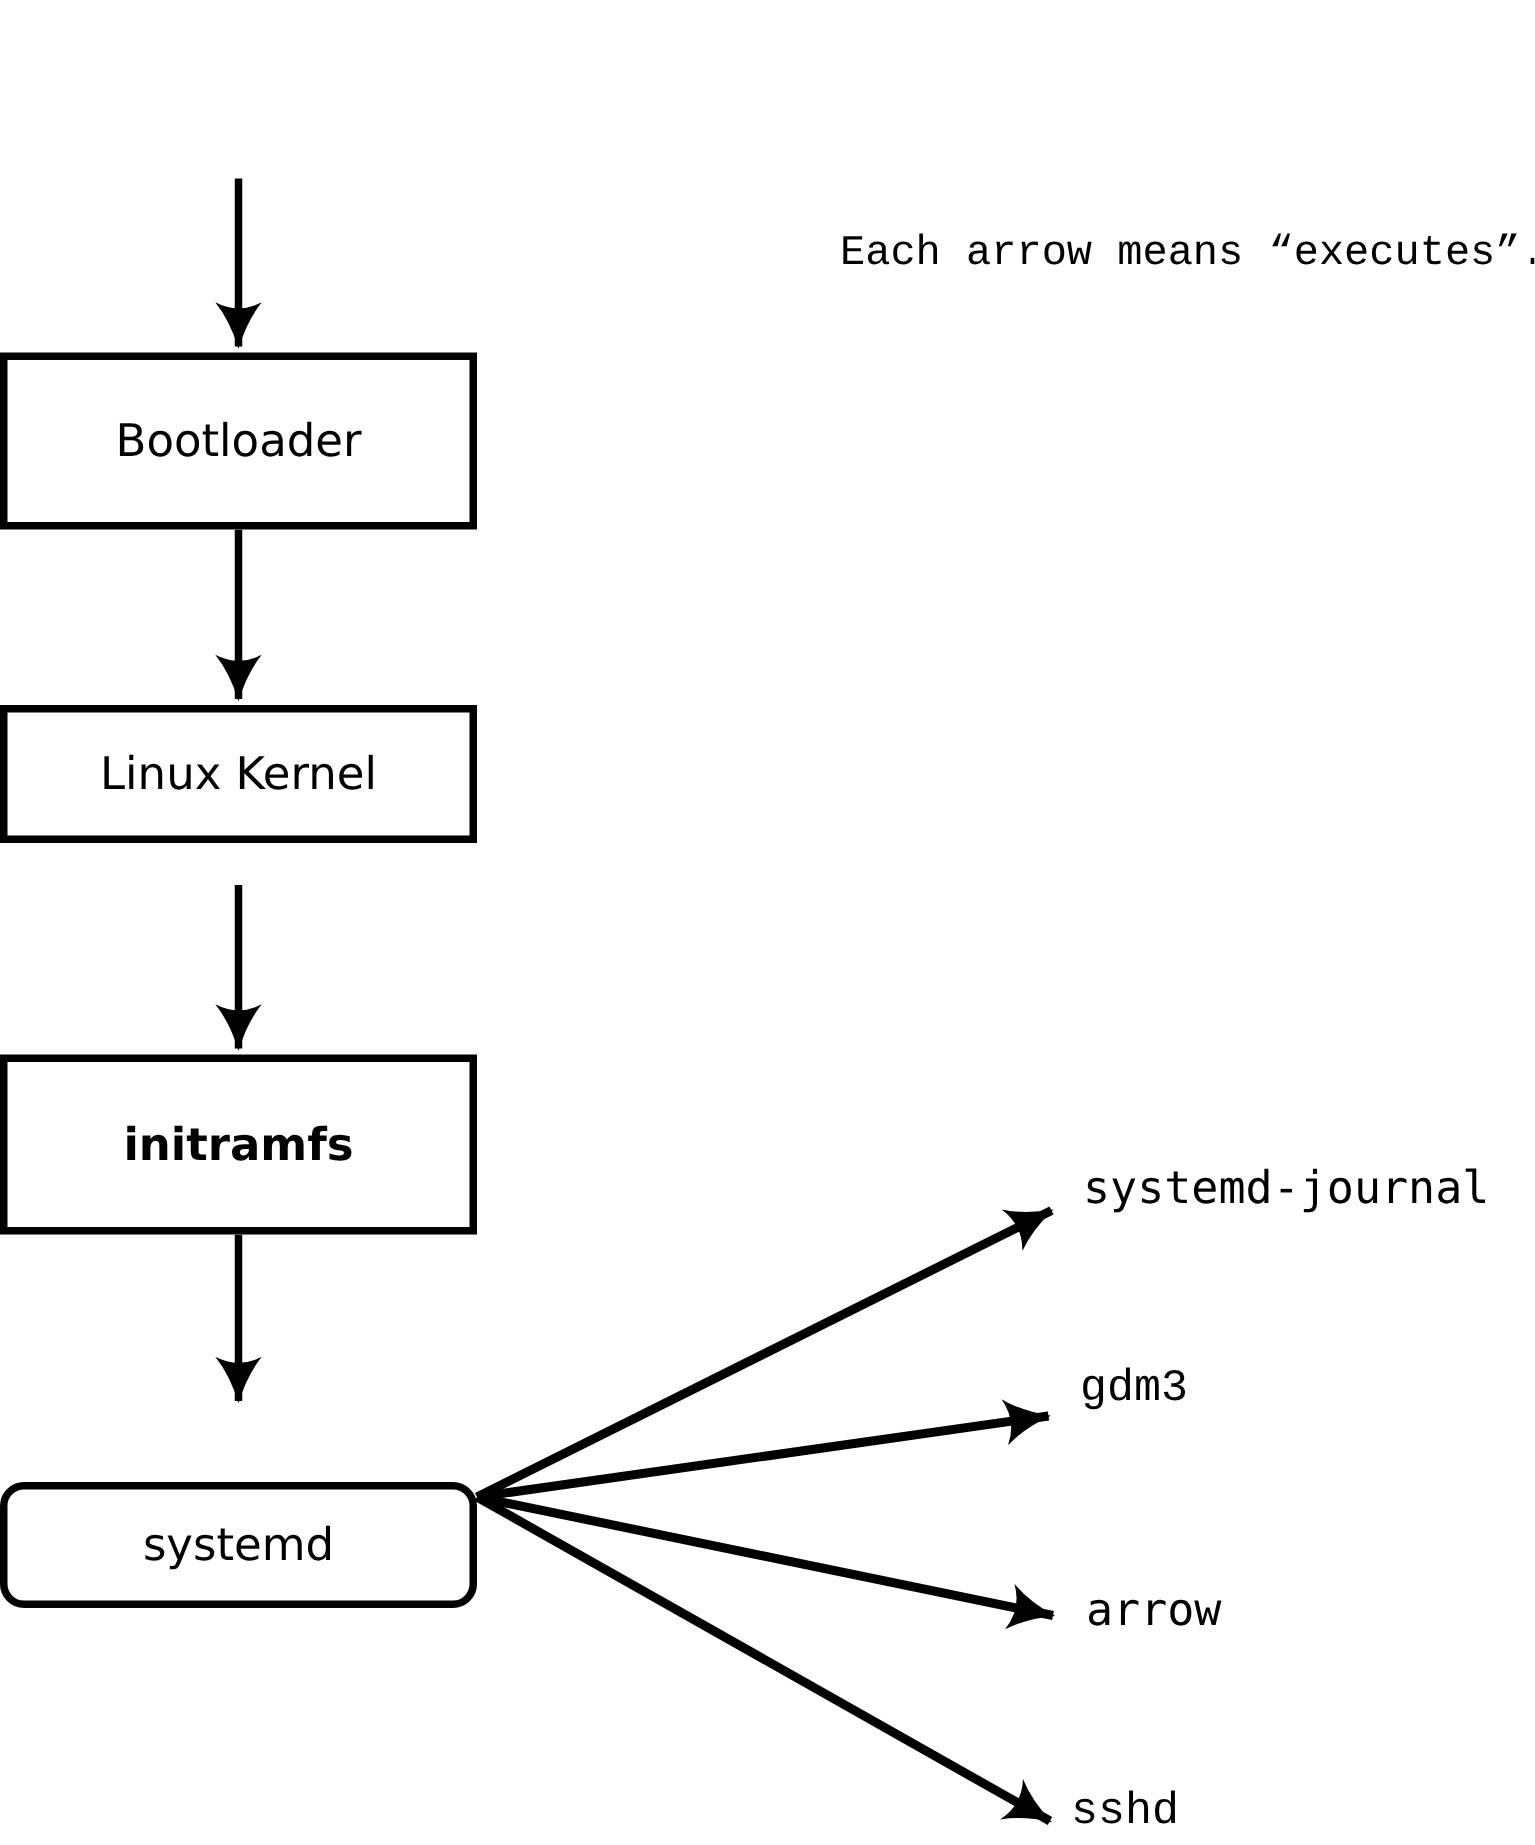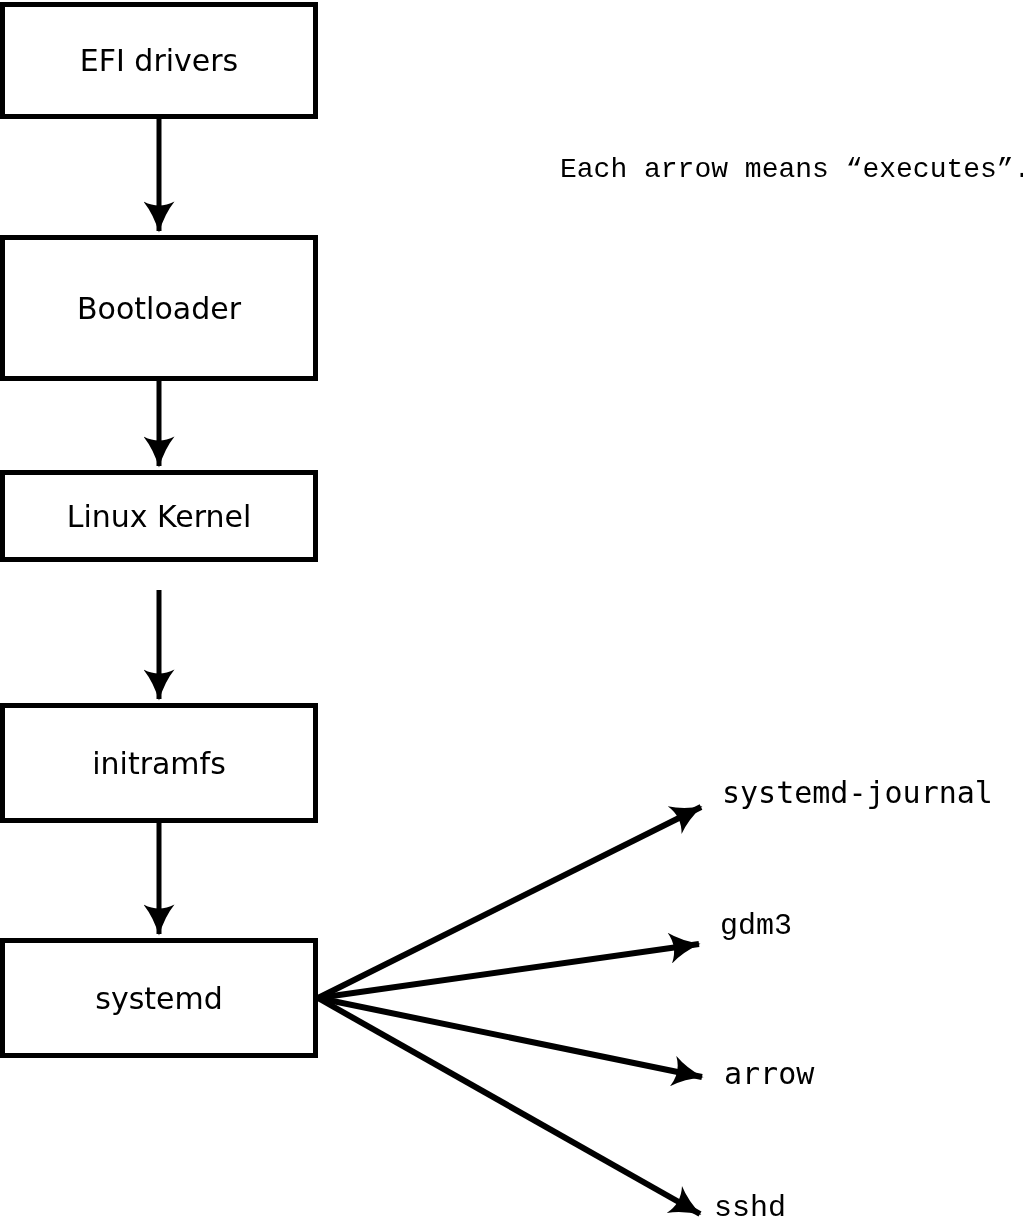--- a/index.html
+++ b/index.html
@@ -31,24 +31,24 @@
     border: 5px solid #000000;
     background: #ffffff;
     display: flex;
     align-items: center;
     justify-content: center;
     font-size: 30px;
     line-height: 1.1;
     white-space: nowrap;
   }
   .node-efi       { top: 2px;   height: 117px; }
-  .node-boot      { top: 235px; height: 146px; }
+  .node-boot      { top: 235px; height: 118px; }
   .node-kernel    { top: 470px; height: 92px; }
-  .node-initramfs { top: 703px; height: 120px; }
-  .node-systemd   { top: 938px; height: 120px; }
+  .node-initramfs { top: 703px; height: 120px; font-weight: bold; }
+  .node-systemd   { top: 988px; height: 84px; border-radius: 16px; }
   .proc-label {
     position: absolute;
     font-size: 30px;
     line-height: 1.1;
     white-space: nowrap;
   }
   .mono { font-family: "DejaVu Sans Mono", monospace; }
   .sans { font-family: Liberation Mono, monospace; }
   .label-journal { left: 722px; top: 776px; }
   .label-gdm3    { left: 720px; top: 910px; }
@@ -82,23 +82,20 @@
       <line x1="159" y1="823" x2="159" y2="934" marker-end="url(#ah)"></line>
     </g>
     <g stroke="#000000" stroke-width="6" fill="none">
       <line x1="318" y1="998" x2="701" y2="807" marker-end="url(#ah)"></line>
       <line x1="318" y1="998" x2="699" y2="944" marker-end="url(#ah)"></line>
       <line x1="318" y1="998" x2="702" y2="1077" marker-end="url(#ah)"></line>
       <line x1="318" y1="998" x2="700" y2="1214" marker-end="url(#ah)"></line>
     </g>
   </svg>
 
-  <div class="node node-efi">
-    <span>EFI drivers</span>
-  </div>
   <div class="node node-boot">
     <span>Bootloader</span>
   </div>
   <div class="node node-kernel">
     <span>Linux Kernel</span>
   </div>
   <div class="node node-initramfs">
     <span>initramfs</span>
   </div>
   <div class="node node-systemd">

